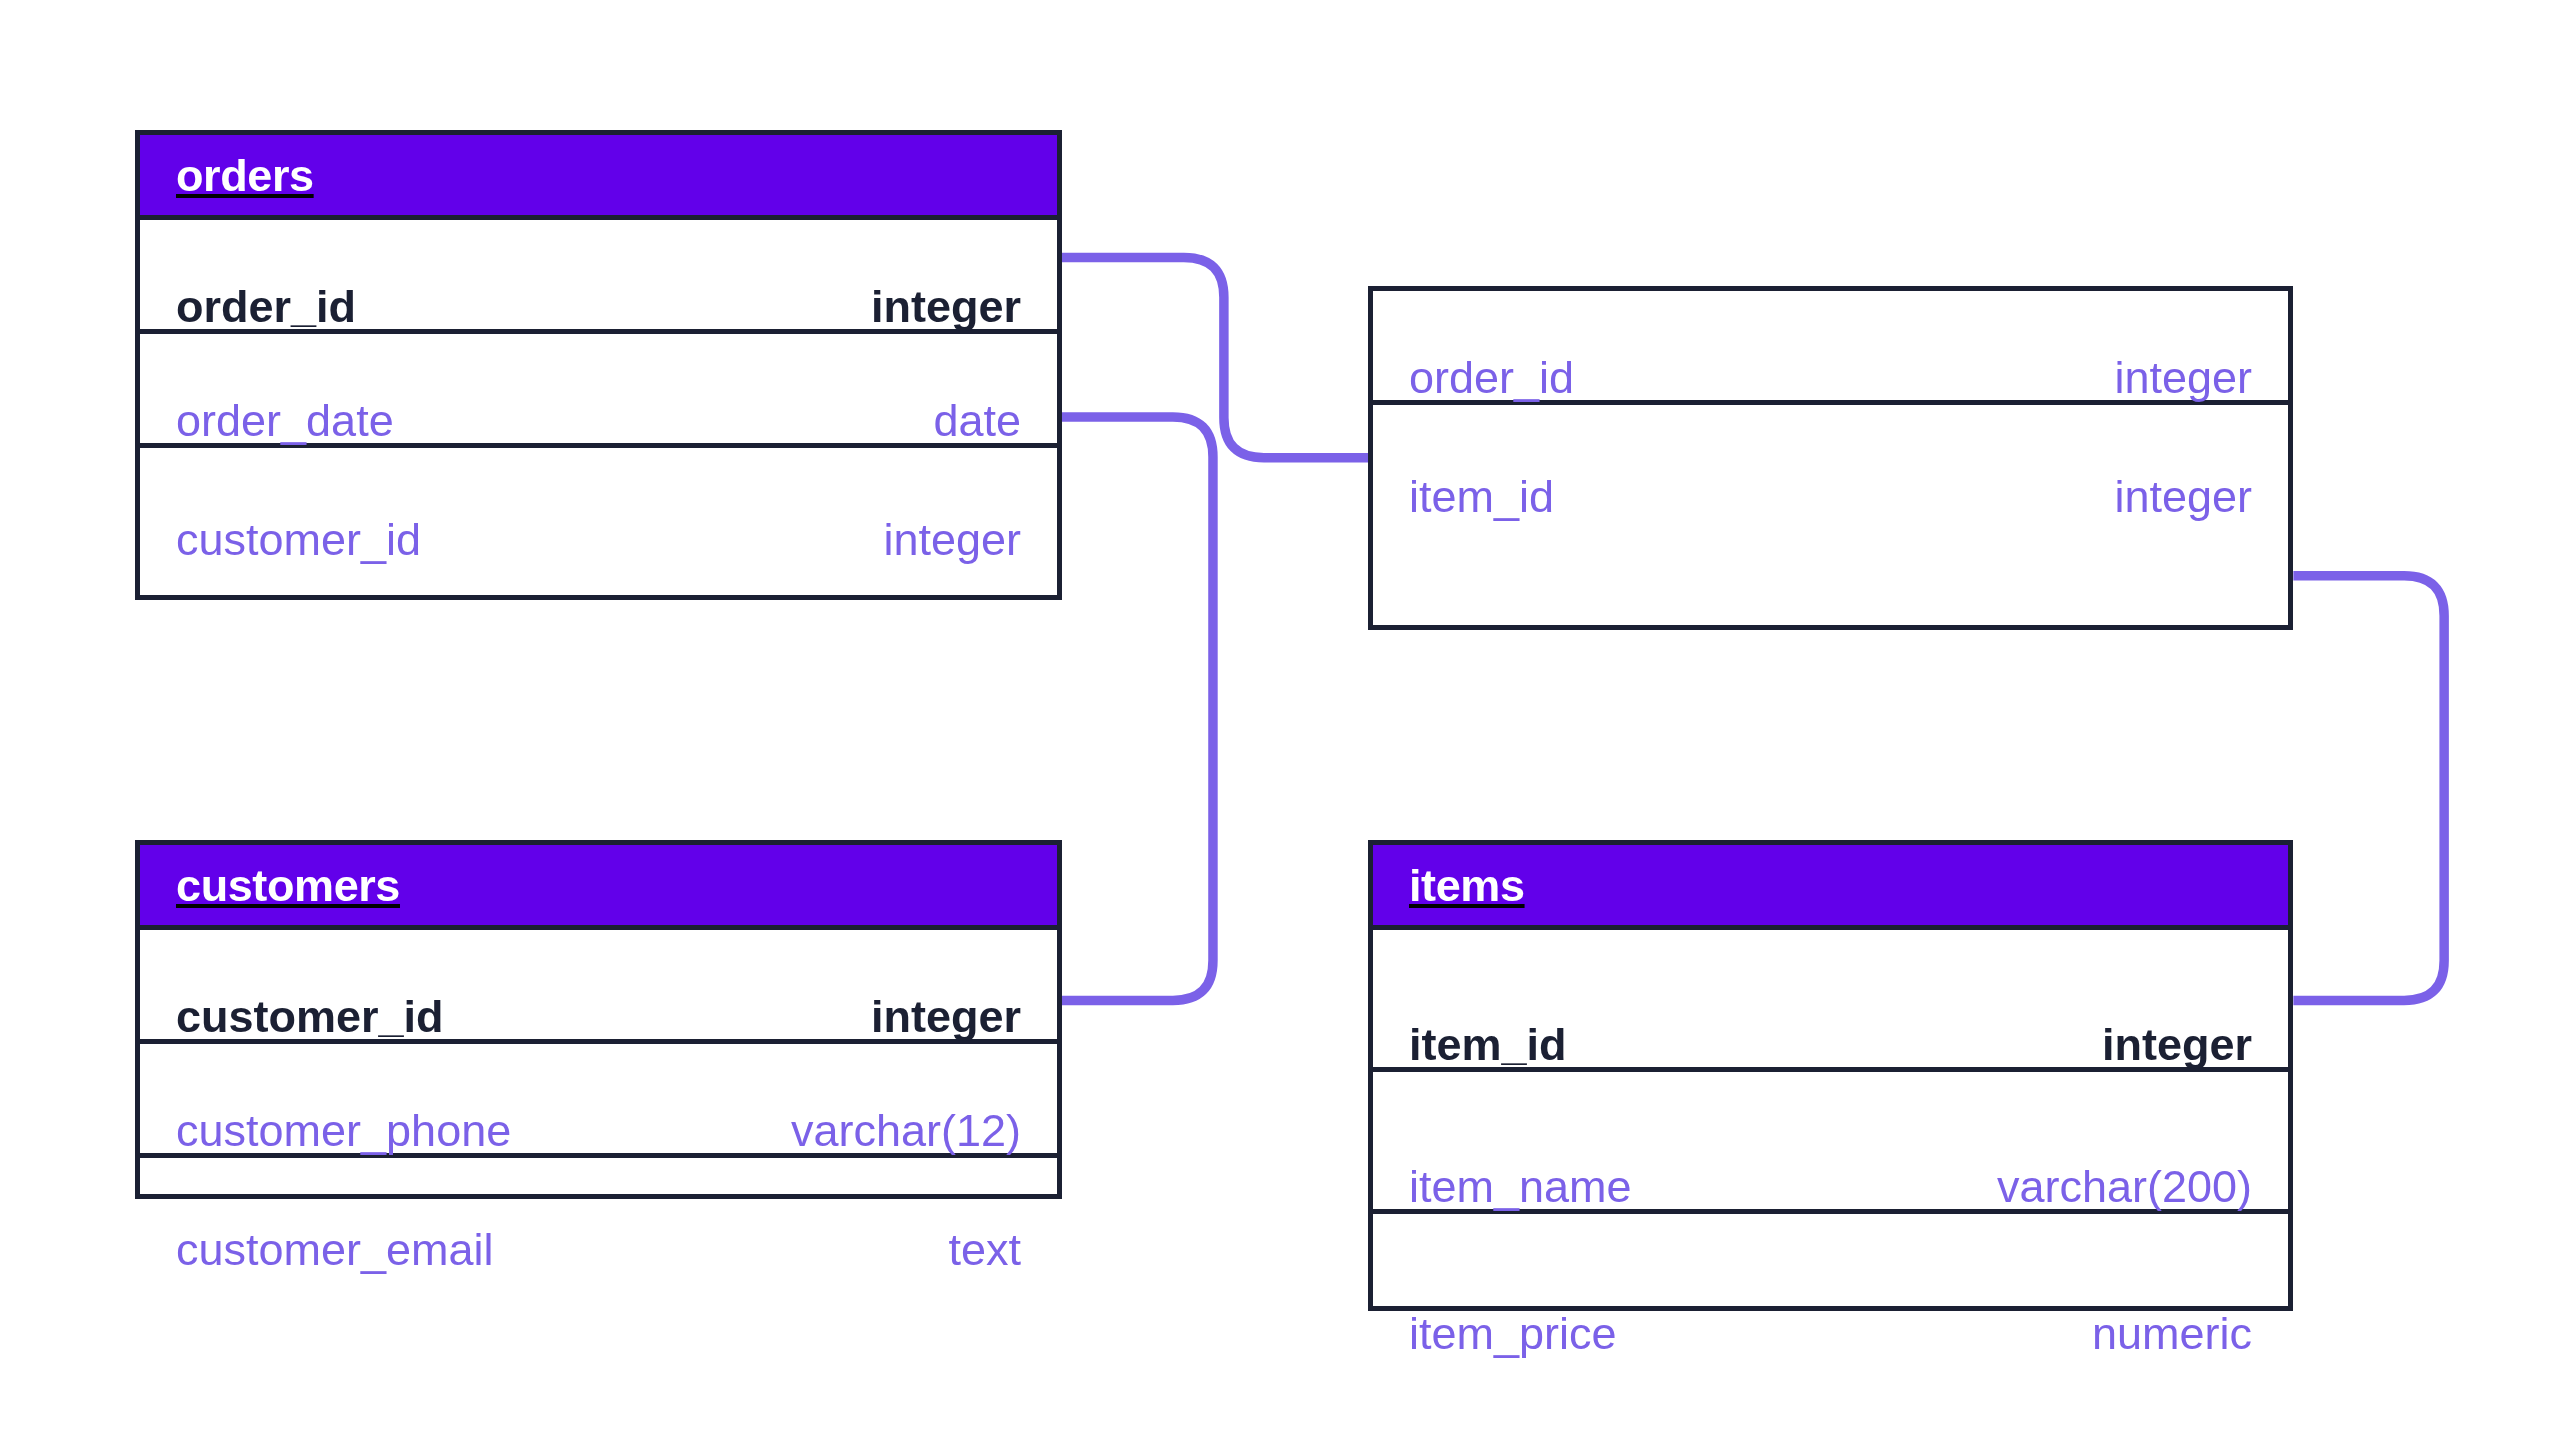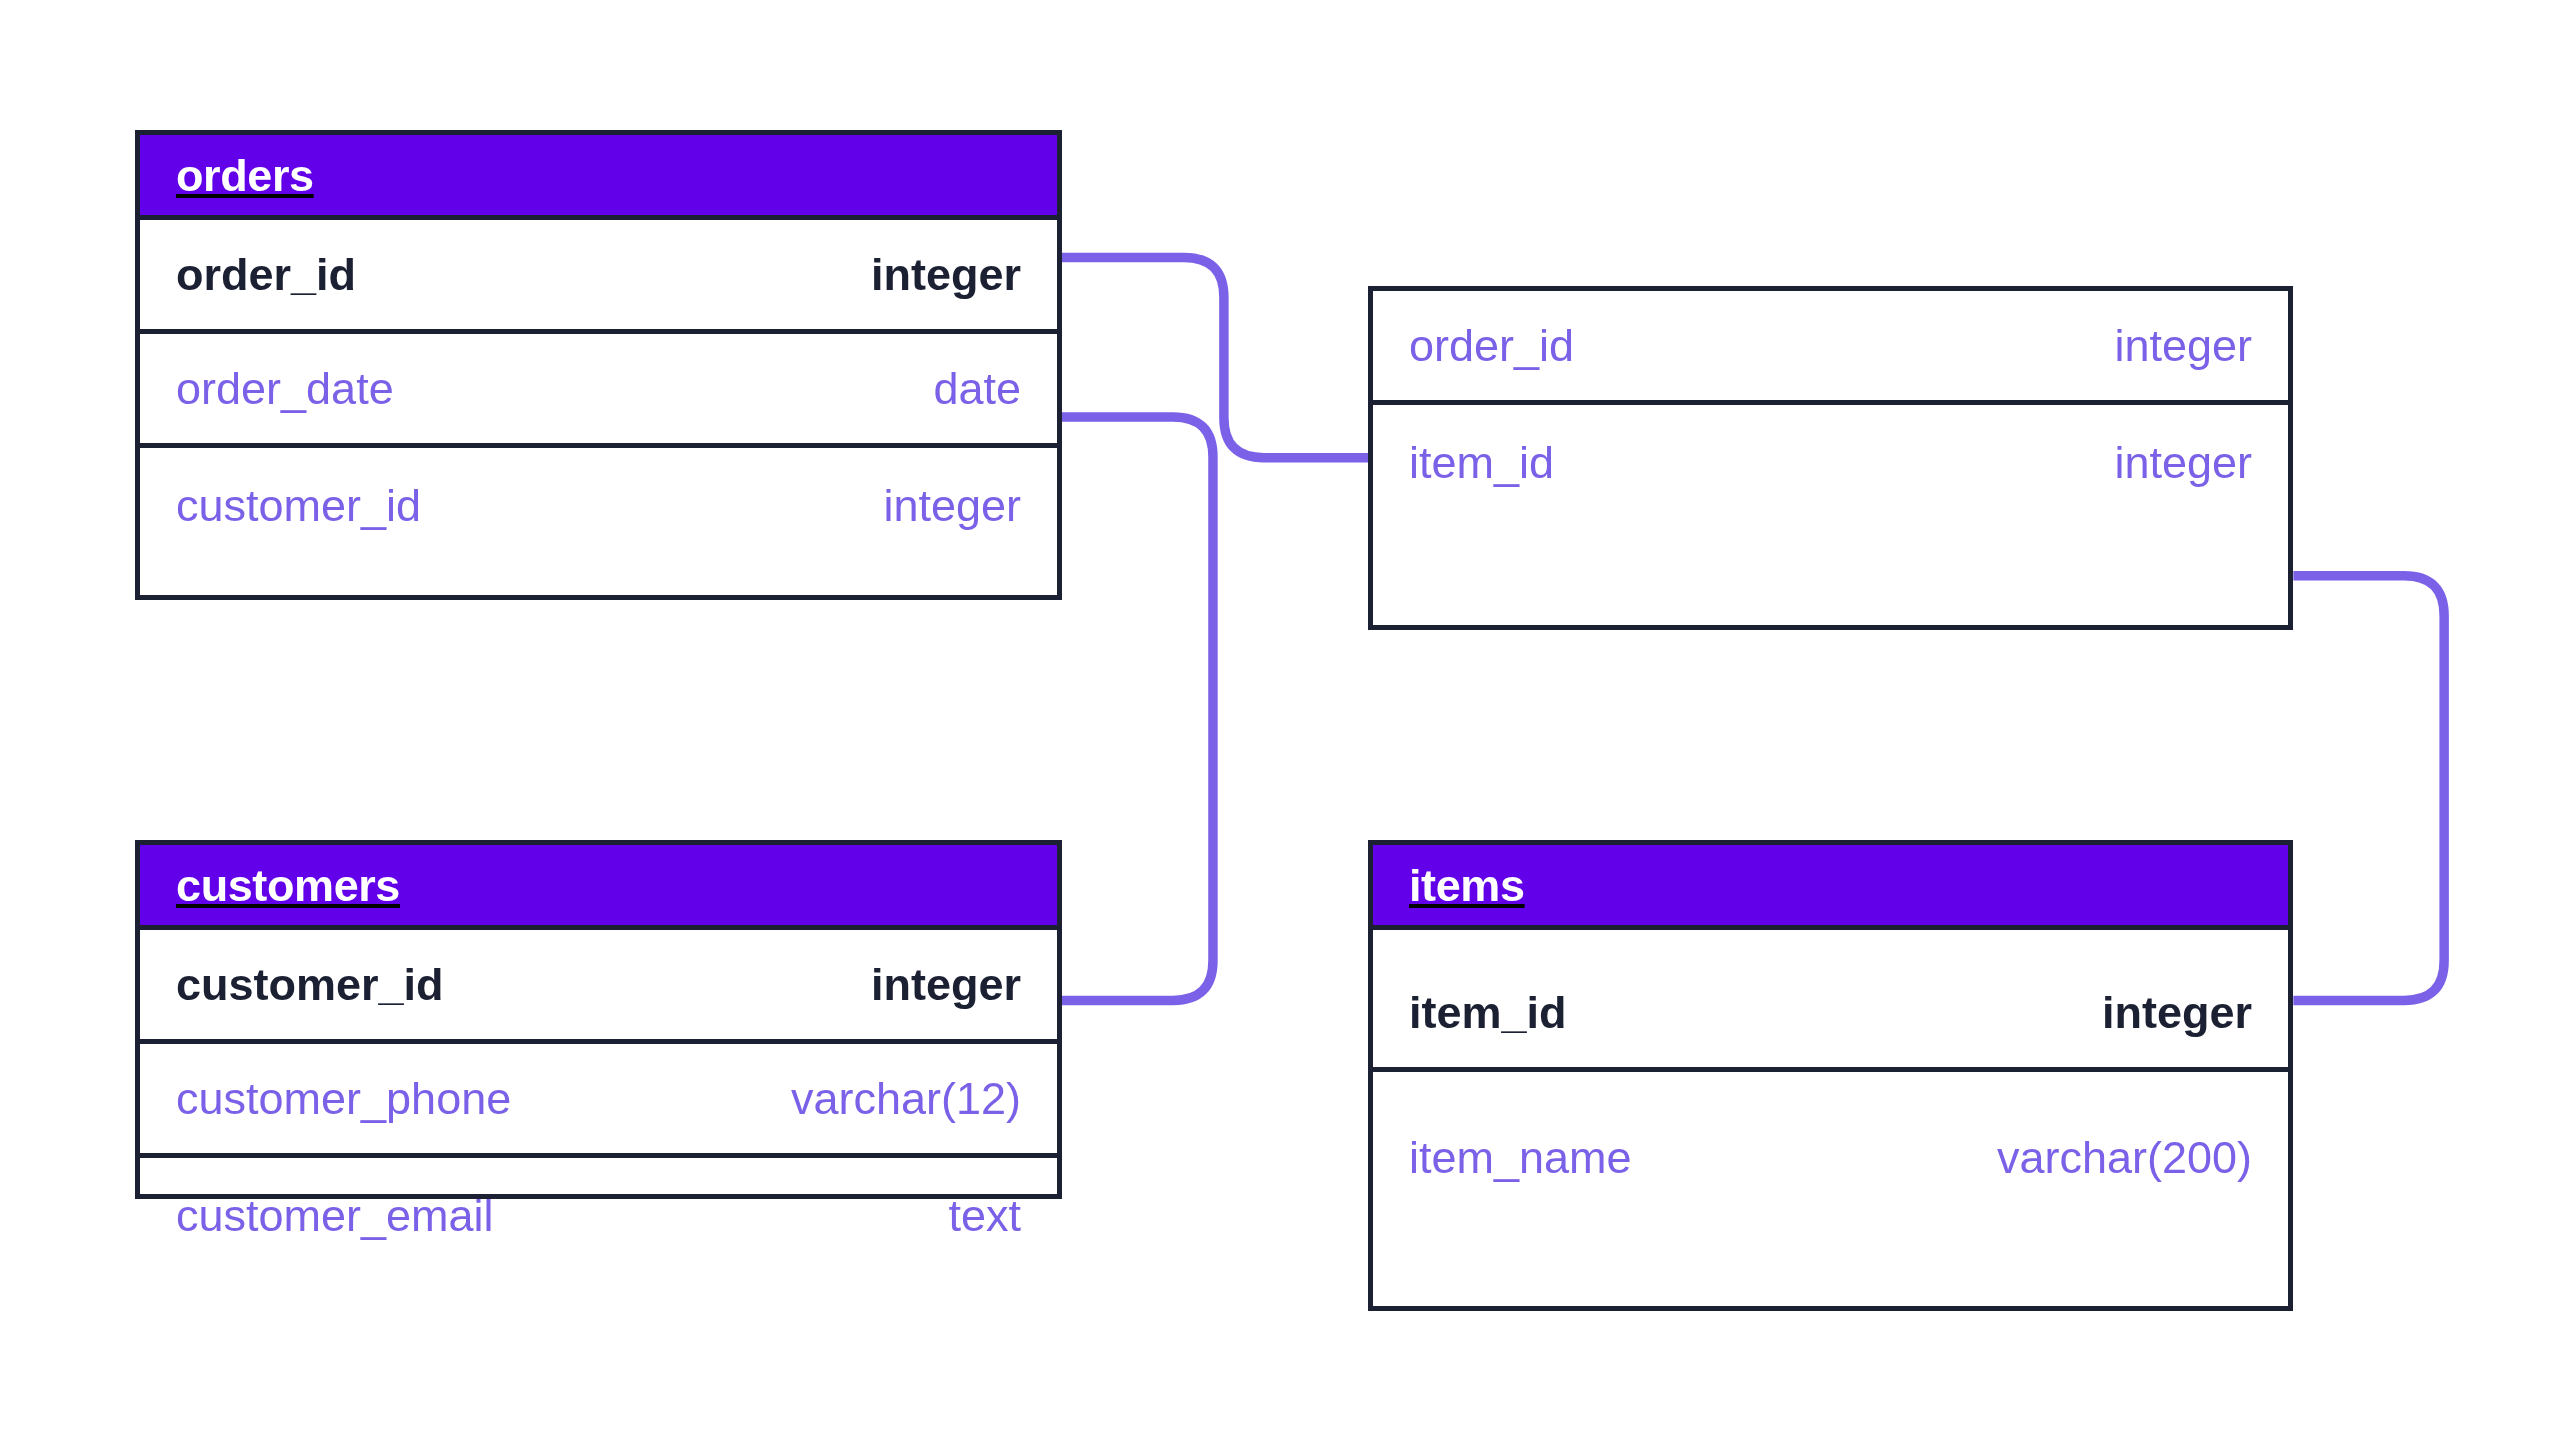--- a/index.html
+++ b/index.html
@@ -60,21 +60,21 @@
     font-weight: bold;
     letter-spacing: -0.4px;
     line-height: 1;
     white-space: nowrap;
   }
 
   .field-row {
     box-sizing: border-box;
     height: 114px;
     display: flex;
-    align-items: center;
+    align-items: flex-end;
     justify-content: space-between;
     padding: 0 36px;
     border-bottom: 5.1px solid #1B2033;
     flex: none;
   }
   .field-row:last-child {
     border-bottom: none;
   }
 
   .field-name,
@@ -170,16 +170,20 @@
       <span class="entity-title">items</span>
     </div>
     <div class="field-row pk">
       <span class="field-name">item_id</span>
       <span class="field-type">integer</span>
     </div>
     <div class="field-row">
       <span class="field-name">item_name</span>
       <span class="field-type">varchar(200)</span>
     </div>
+    <div class="field-row">
+      <span class="field-name">item_price</span>
+      <span class="field-type">numeric</span>
+    </div>
   </div>
 
 </div>
 
 
 </body></html>

